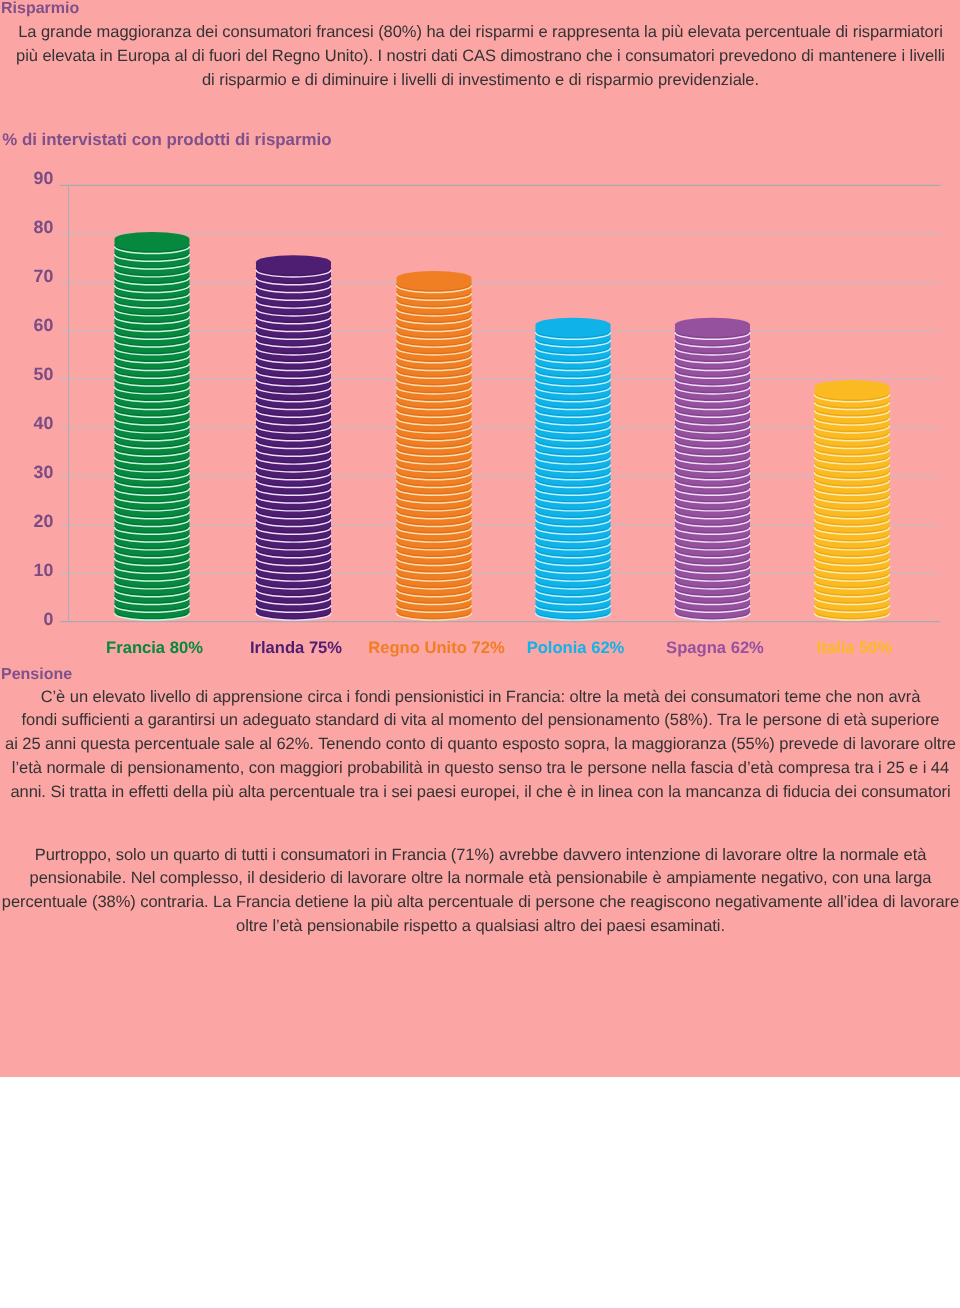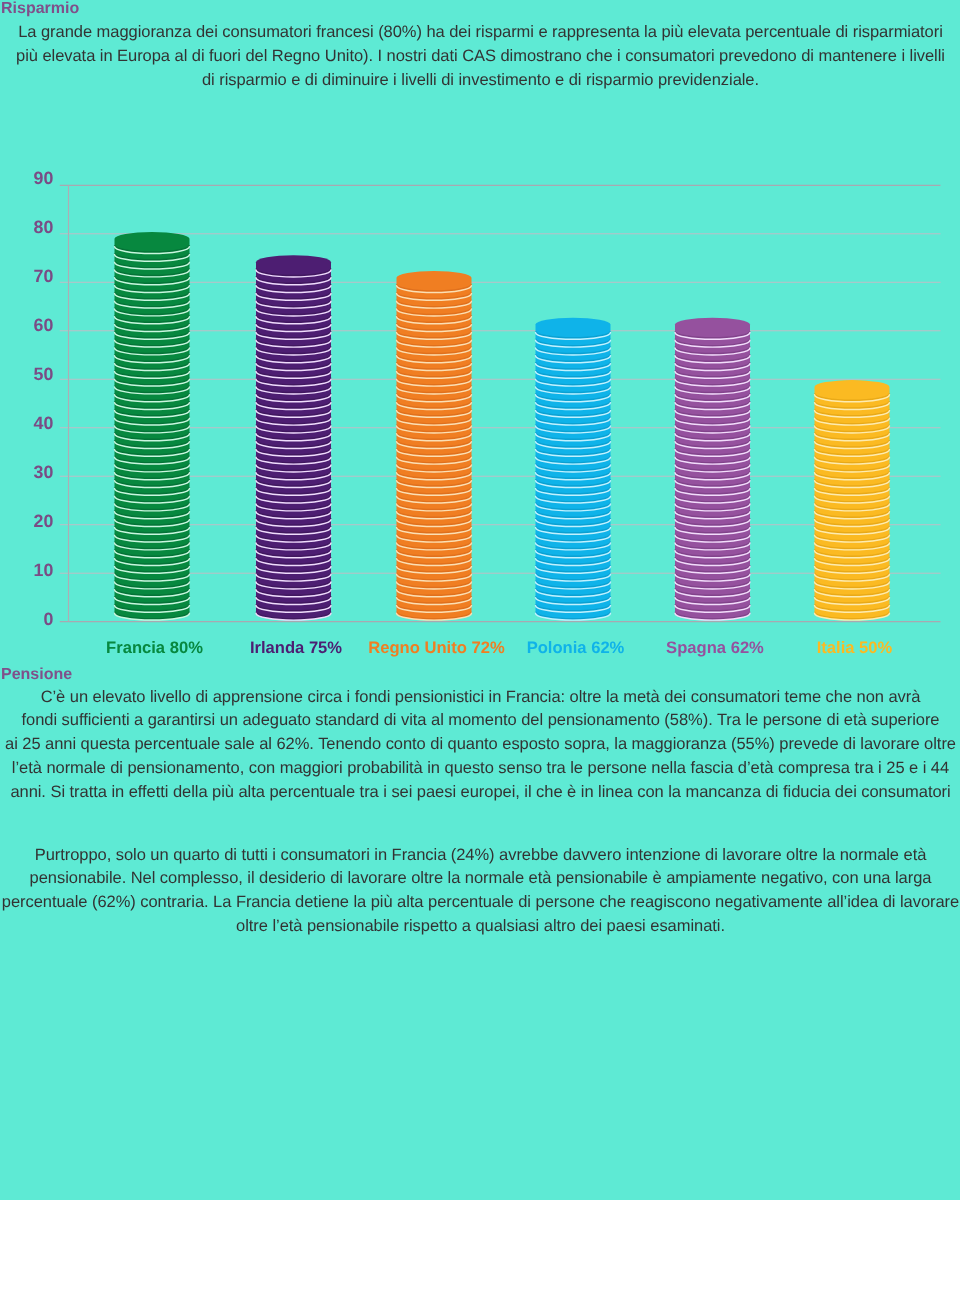--- a/index.html
+++ b/index.html
@@ -5,21 +5,21 @@
 <style>
   * { box-sizing: border-box; }
   html, body { margin:0; padding:0; background:#ffffff; }
   body {
     width:960px; height:1308px;
     font-family:"Liberation Sans", sans-serif;
     color:#333333;
     -webkit-font-smoothing: antialiased;
     text-rendering: geometricPrecision;
   }
-  .page { position:relative; width:960px; height:1200px; overflow:hidden; background:#5eead4; }
+  .page { position:relative; width:960px; height:1077px; overflow:hidden; background:#fca5a5; }
 
   .heading {
     position:absolute; left:1px; margin:0;
     color:#80508A; font-weight:bold; font-size:16px; line-height:16px;
     white-space:nowrap;
   }
   .para { position:absolute; left:1px; width:959px; }
   .para .ln {
     display:block; color:#333333; font-size:16.5px; line-height:23.85px;
     letter-spacing:-0.05px; white-space:nowrap;text-align:center;
@@ -46,20 +46,21 @@
 <div class="page">
 
   <h2 class="heading" style="top:1.2px">Risparmio</h2>
 
   <div class="para" style="top:21.2px">
       <span class="ln">La grande maggioranza dei consumatori francesi (80%) ha dei risparmi e rappresenta la più elevata percentuale di risparmiatori</span>
       <span class="ln">più elevata in Europa al di fuori del Regno Unito). I nostri dati CAS dimostrano che i consumatori prevedono di mantenere i livelli</span>
       <span class="ln">di risparmio e di diminuire i livelli di investimento e di risparmio previdenziale.</span>
     </div>
 
+  <div class="chart-title">% di intervistati con prodotti di risparmio</div>
 
   <svg class="chart" viewBox="0 0 960 700" xmlns="http://www.w3.org/2000/svg">
     <g id="gridlines">
         <line x1="59.8" x2="940.5" y1="621.7" y2="621.7" stroke="#A9A9B0" stroke-width="1.25"></line>
         <line x1="59.8" x2="940.5" y1="573.2111111111111" y2="573.2111111111111" stroke="#BEBEC6" stroke-width="1"></line>
         <line x1="59.8" x2="940.5" y1="524.7222222222223" y2="524.7222222222223" stroke="#BEBEC6" stroke-width="1"></line>
         <line x1="59.8" x2="940.5" y1="476.23333333333335" y2="476.23333333333335" stroke="#BEBEC6" stroke-width="1"></line>
         <line x1="59.8" x2="940.5" y1="427.74444444444447" y2="427.74444444444447" stroke="#BEBEC6" stroke-width="1"></line>
         <line x1="59.8" x2="940.5" y1="379.2555555555556" y2="379.2555555555556" stroke="#BEBEC6" stroke-width="1"></line>
         <line x1="59.8" x2="940.5" y1="330.7666666666667" y2="330.7666666666667" stroke="#BEBEC6" stroke-width="1"></line>
@@ -825,23 +826,23 @@
 
   <div class="para" style="top:685.6px">
       <span class="ln">C’è un elevato livello di apprensione circa i fondi pensionistici in Francia: oltre la metà dei consumatori teme che non avrà</span>
       <span class="ln">fondi sufficienti a garantirsi un adeguato standard di vita al momento del pensionamento (58%). Tra le persone di età superiore</span>
       <span class="ln">ai 25 anni questa percentuale sale al 62%. Tenendo conto di quanto esposto sopra, la maggioranza (55%) prevede di lavorare oltre</span>
       <span class="ln">l’età normale di pensionamento, con maggiori probabilità in questo senso tra le persone nella fascia d’età compresa tra i 25 e i 44</span>
       <span class="ln">anni. Si tratta in effetti della più alta percentuale tra i sei paesi europei, il che è in linea con la mancanza di fiducia dei consumatori</span>
     </div>
 
   <div class="para" style="top:843.5px">
-      <span class="ln">Purtroppo, solo un quarto di tutti i consumatori in Francia (24%) avrebbe davvero intenzione di lavorare oltre la normale età</span>
+      <span class="ln">Purtroppo, solo un quarto di tutti i consumatori in Francia (71%) avrebbe davvero intenzione di lavorare oltre la normale età</span>
       <span class="ln">pensionabile. Nel complesso, il desiderio di lavorare oltre la normale età pensionabile è ampiamente negativo, con una larga</span>
-      <span class="ln">percentuale (62%) contraria. La Francia detiene la più alta percentuale di persone che reagiscono negativamente all’idea di lavorare</span>
+      <span class="ln">percentuale (38%) contraria. La Francia detiene la più alta percentuale di persone che reagiscono negativamente all’idea di lavorare</span>
       <span class="ln">oltre l’età pensionabile rispetto a qualsiasi altro dei paesi esaminati.</span>
     </div>
 
   <div class="footer-box">
     <div>Sondaggio Aviva sui comportamenti</div>
     <div><span>dei consumatori </span><span class="num">15</span></div>
   </div>
 
 </div>
 

